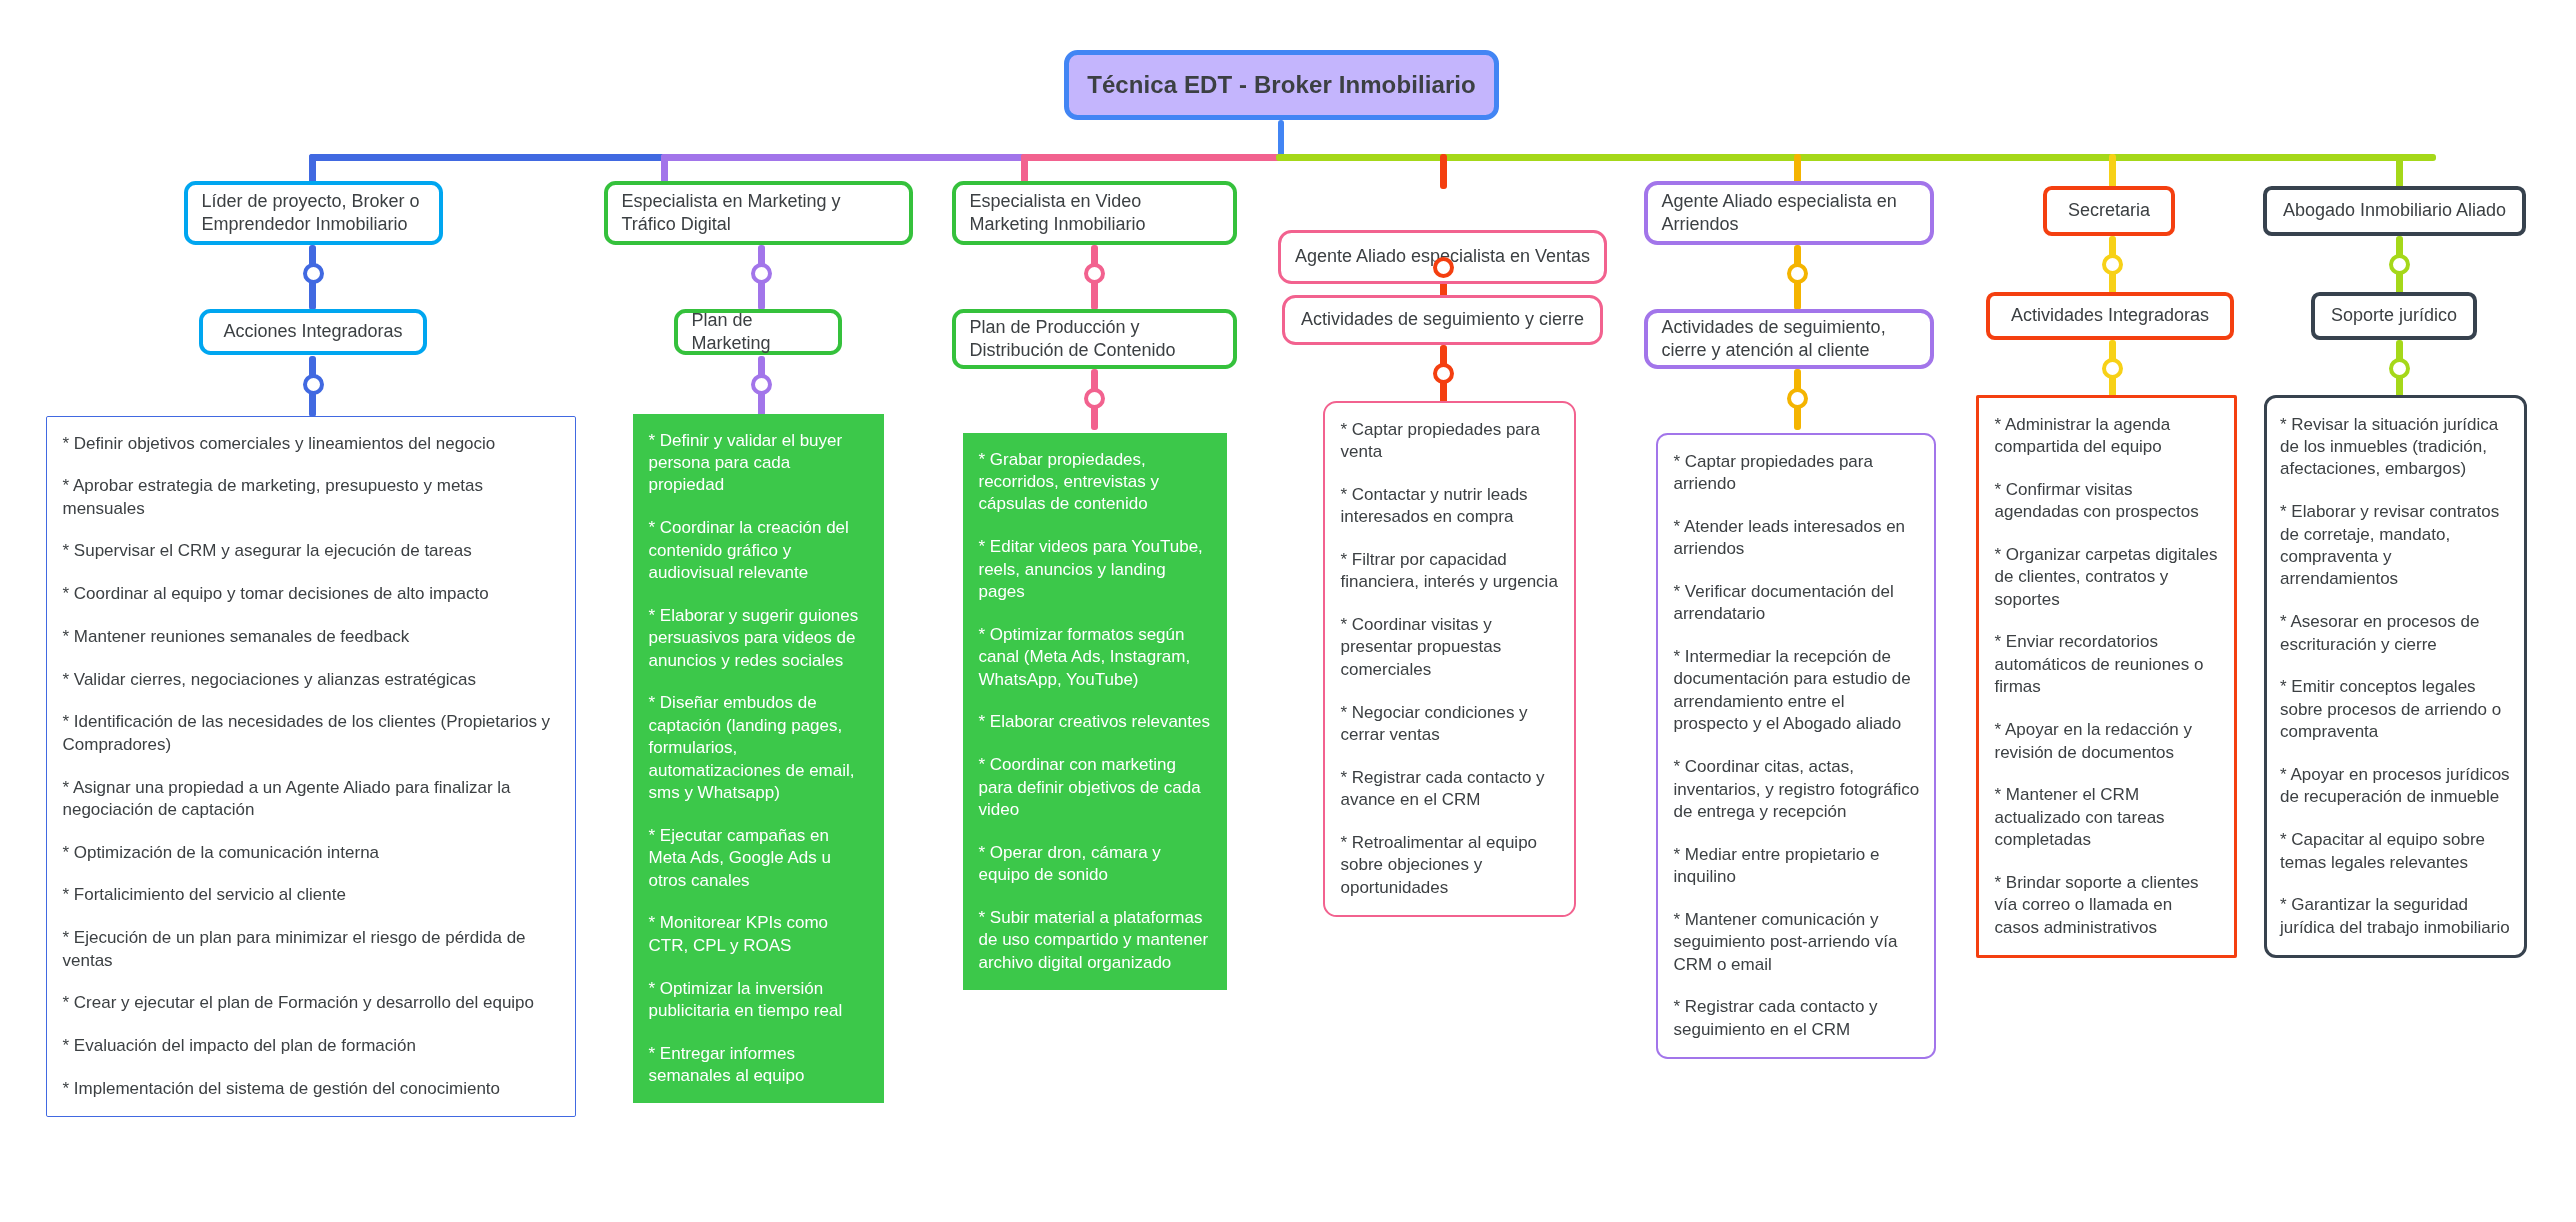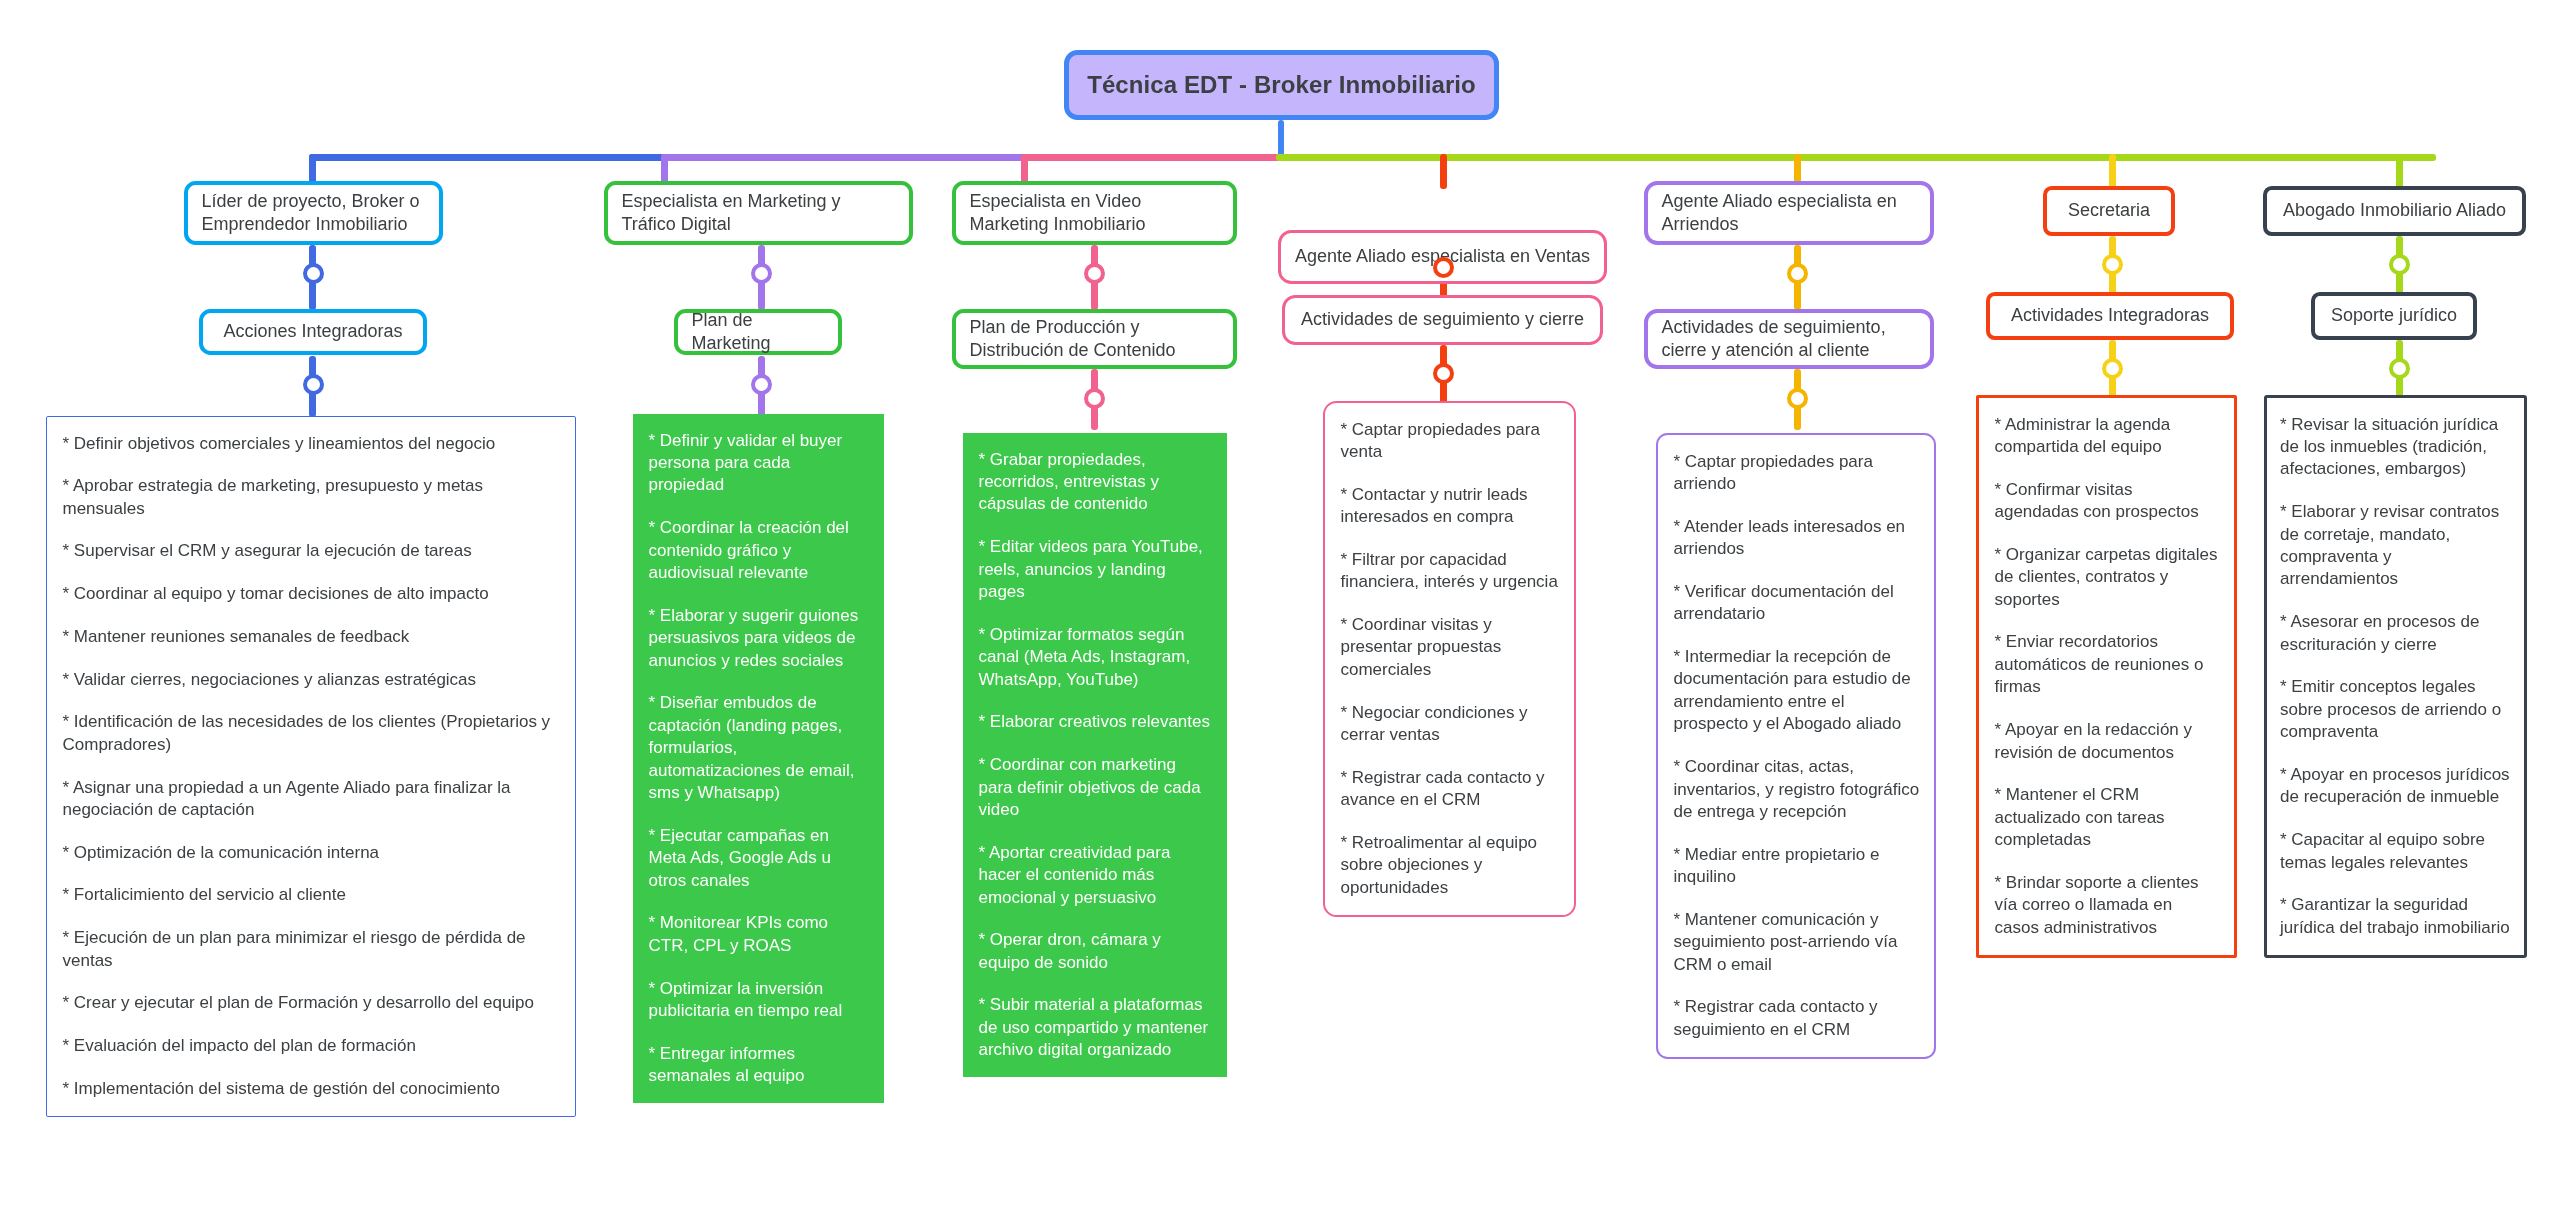--- a/index.html
+++ b/index.html
@@ -85,21 +85,21 @@
   .b-blue   { border: 4.8px solid #00a6f0; border-radius: 11.6px; }
   .b-blue-thin { border: 1.5px solid #4169e1; border-radius: 1.9px; }
   .b-green  { border: 4.8px solid #35c13c; border-radius: 11.6px; }
   .b-pink   { border: 3.9px solid #f2628f; border-radius: 13.5px; }
   .b-pink-r { border: 2.9px solid #f2628f; border-radius: 13.5px; }
   .b-purple { border: 4.8px solid #a275ea; border-radius: 13.5px; }
   .b-purple-thin { border: 2.4px solid #a275ea; border-radius: 11.6px; }
   .b-orange { border: 4.8px solid #f43f10; border-radius: 8.7px; }
   .b-orange-sq { border: 3.9px solid #f43f10; border-radius: 1.9px; }
   .b-dark   { border: 4.8px solid #37424e; border-radius: 8.7px; }
-  .b-dark-sq{ border: 3.9px solid #37424e; border-radius: 3px; padding-left: 13px; }
+  .b-dark-sq{ border: 3.9px solid #37424e; border-radius: 12px; padding-left: 13px; }
 </style>
 </head>
 <body>
 
 <div id="canvas">
 
   <div class="root-node">
     <span>Técnica EDT - Broker Inmobiliario</span>
   </div>
   <div class="seg vline trunk"></div>
@@ -185,21 +185,20 @@
     </div>
     <div class="seg vline" style="left:1091px; top:369px; height:61px; background:#f2628f;"></div>
     <div class="dot" style="left:1084px; top:388px; border:4.8px solid #f2628f;"></div>
 
     <div class="list-box fill-green" style="left:963px; top:433px; width:264px;">
       <div class="li">* Grabar propiedades, recorridos, entrevistas y cápsulas de contenido</div>
       <div class="li">* Editar videos para YouTube, reels, anuncios y landing pages</div>
       <div class="li">* Optimizar formatos según canal (Meta Ads, Instagram, WhatsApp, YouTube)</div>
       <div class="li">* Elaborar creativos relevantes</div>
       <div class="li">* Coordinar con marketing para definir objetivos de cada video</div>
-      <div class="li">* Aportar creatividad para hacer el contenido más emocional y persuasivo</div>
       <div class="li">* Operar dron, cámara y equipo de sonido</div>
       <div class="li">* Subir material a plataformas de uso compartido y mantener archivo digital organizado</div>
     </div>
   </div>
 
   <div class="col">
     <div class="role-box b-pink" style="left:1278px; top:186px; width:329px; height:54px; justify-content:center;margin-top:44px;">
       <span>Agente Aliado especialista en Ventas</span>
     </div>
     <div class="seg vline" style="left:1440px; top:240px; height:60px; background:#f43f10;"></div>

